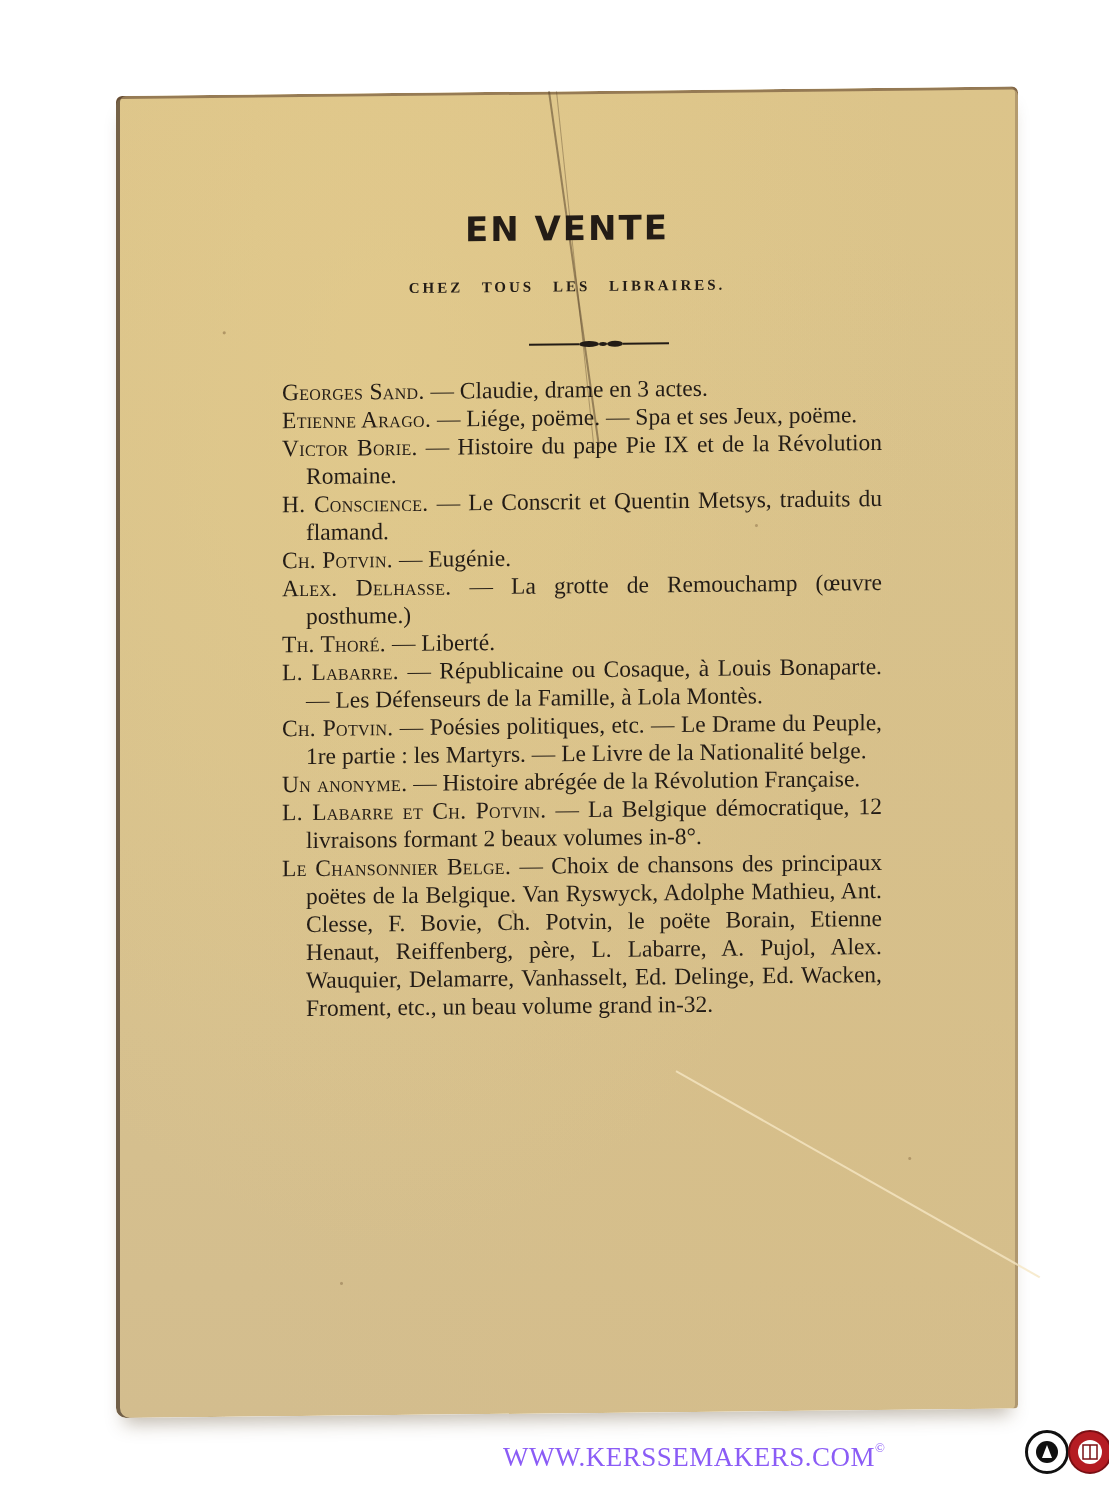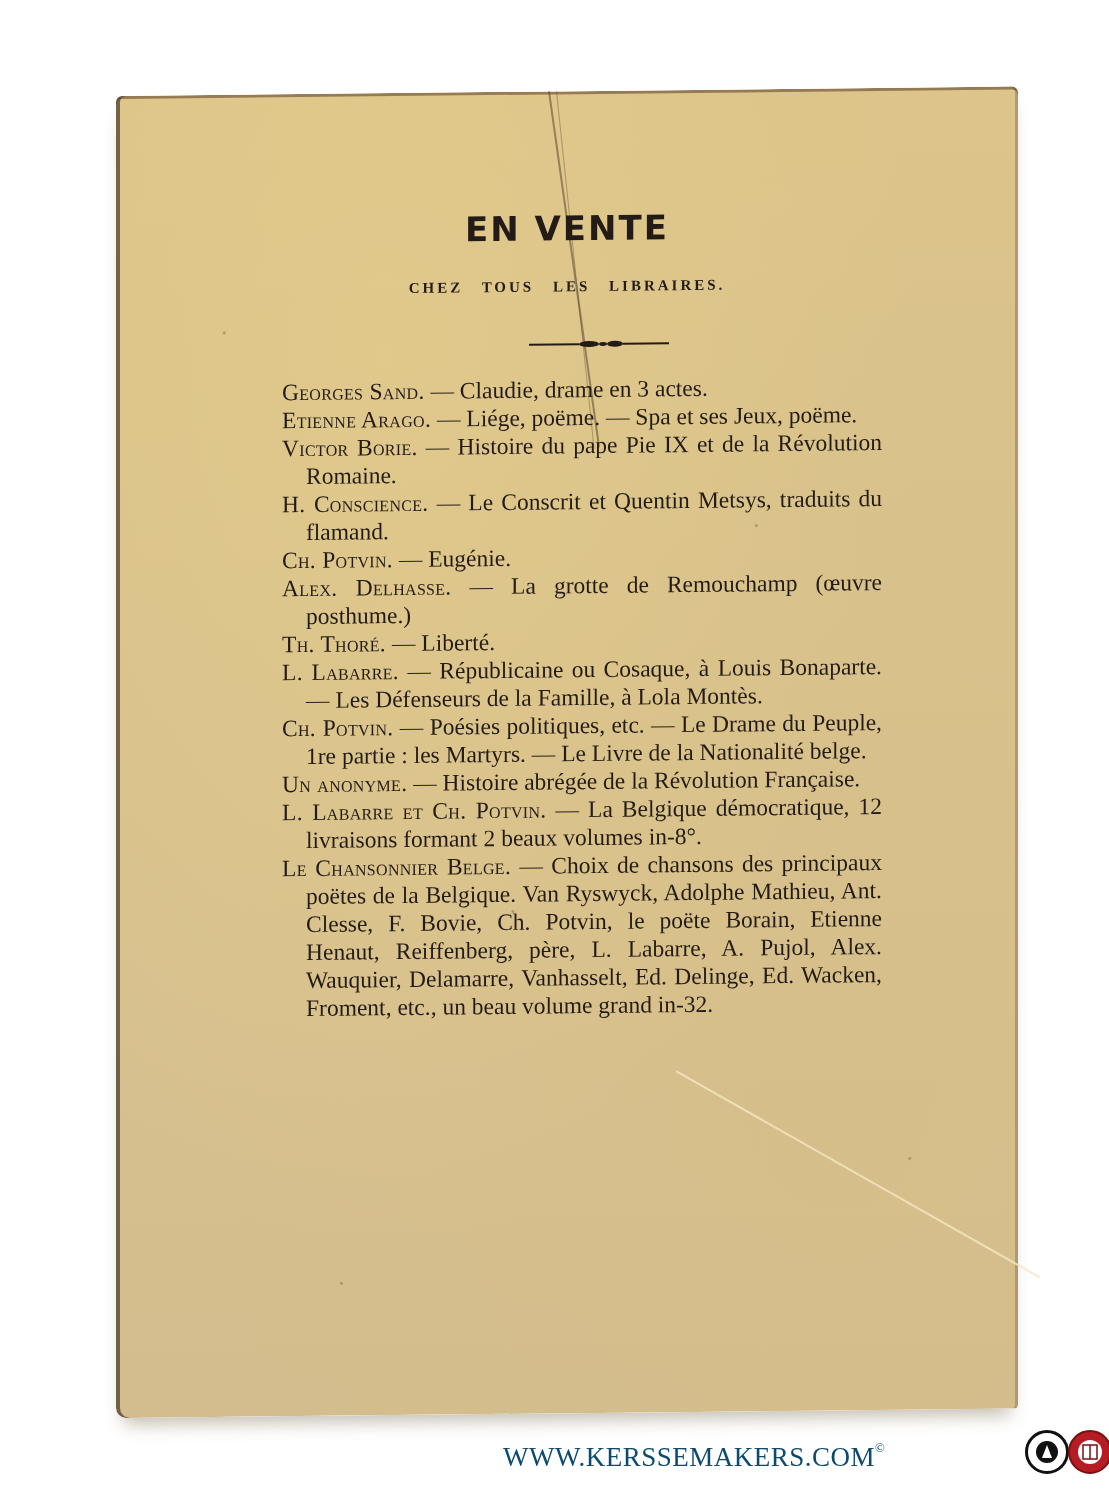--- a/index.html
+++ b/index.html
@@ -137,21 +137,21 @@
       top: 1418px;
       width: 1109px;
       height: 82px;
     }
     .site {
       position: absolute;
       left: 503px;
       top: 22px;
       font-family: "Liberation Serif", serif;
       font-size: 27px;
-      color: #0c4a6e;
+      color: #8b5cf6;
       letter-spacing: 0.5px;
     }
     .site sup {
       font-size: 13px;
       vertical-align: 14px;
     }
     .logo {
       position: absolute;
       top: 12px;
       width: 44px;

